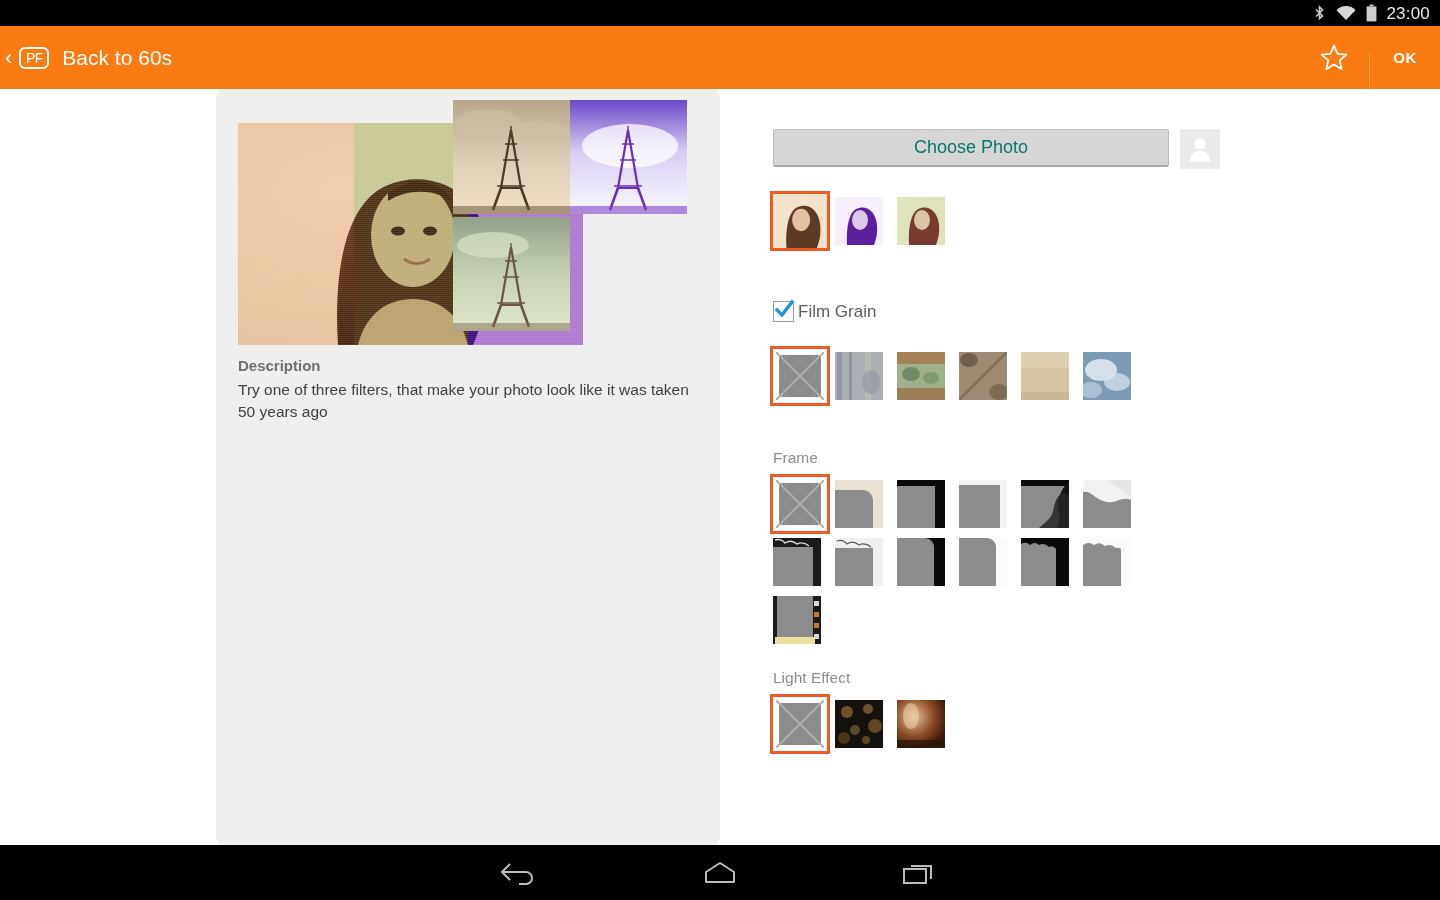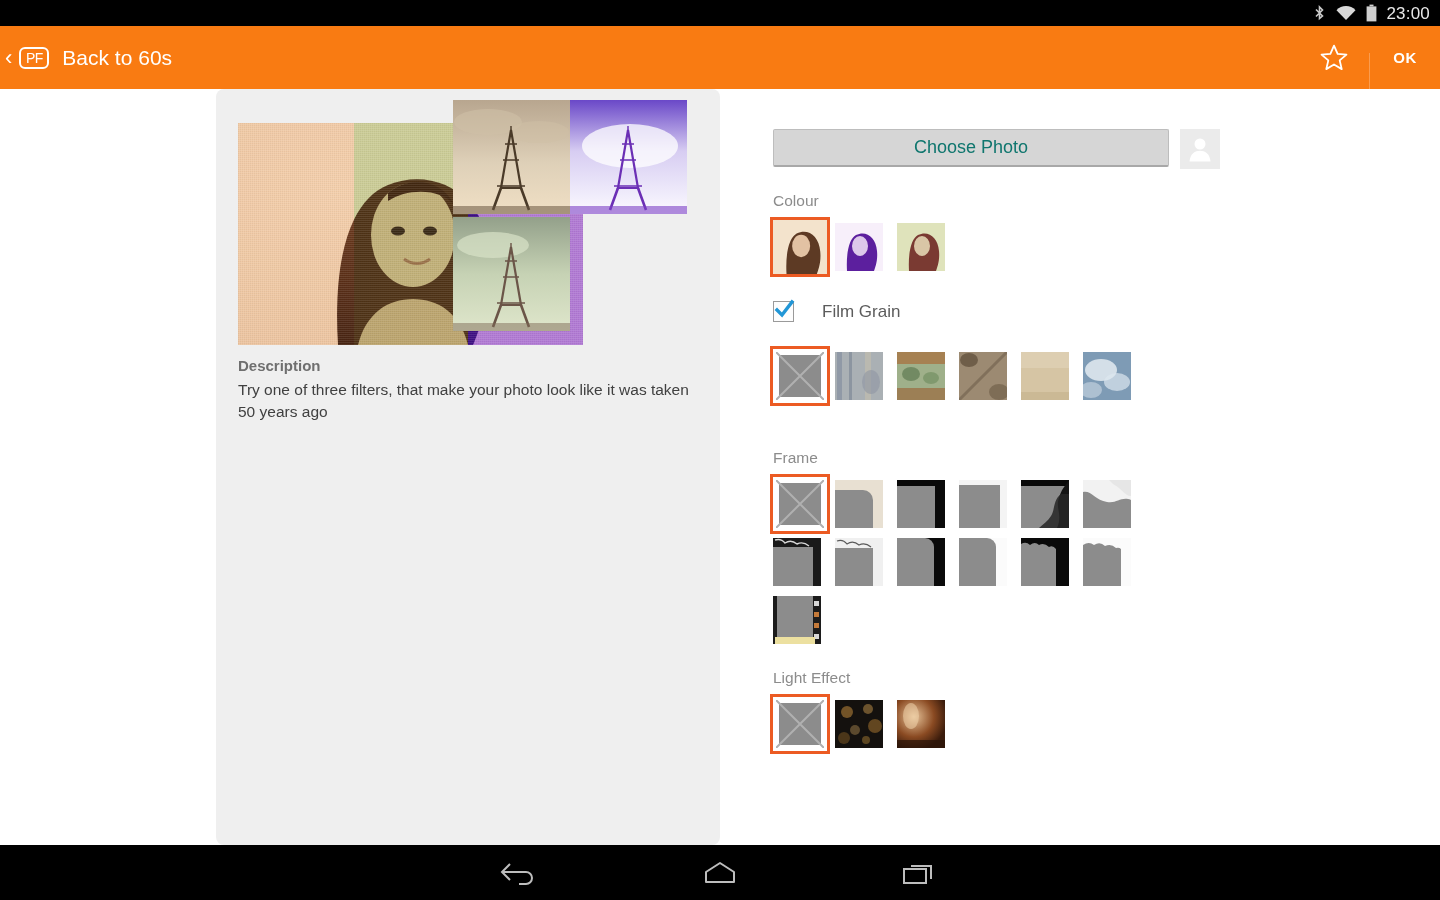--- a/index.html
+++ b/index.html
@@ -163,21 +163,21 @@
   }
   .tile-none {
     background: #8c8c8c;
     display: block;
   }
   .tile.sel.tile-none { border: 3px solid #ffffff; }
   .x-cross { position: absolute; inset: 0; }
 
   
   .check-row {
-    position: absolute; left: 53px; display: flex; align-items: center; gap: 28px;
+    position: absolute; left: 53px; display: flex; align-items: center; gap: 4px;
   }
   .checkbox {
     width: 21px; height: 21px; background: #fdfdfd;
     border: 1px solid #9a9a9a; position: relative;
   }
   .check-label { color: #5c5c5c; font-size: 17px; }
 
   
   .navbar {
     position: absolute; left: 0; top: 845px;
@@ -343,21 +343,20 @@
         <div class="choose-btn">Choose Photo</div>
         <div class="avatar-box">
           <svg width="30" height="30" viewBox="0 0 24 24">
             <circle cx="12" cy="8" r="4.4" fill="#ffffff"></circle>
             <path d="M3.6 22 C4.2 15.6 8 13.4 12 13.4 C16 13.4 19.8 15.6 20.4 22 Z" fill="#ffffff"></path>
           </svg>
         </div>
       </div>
 
       <div class="section" style="top:103px;">
-        <div class="section-label">Colour</div>
         <div class="thumb-row">
           <div class="tile-wrap">
             <div class="tile sel">
               <svg width="100%" height="100%" viewBox="0 0 48 48" preserveAspectRatio="none">
                 <rect width="48" height="48" fill="#f3e3cc"></rect>
                 <path d="M12 48 C11 30 14 16 21 12 C31 7 41 14 42 28 C43 38 40 45 39 48 Z" fill="#5d3a24"></path>
                 <ellipse cx="25" cy="23" rx="8" ry="10" fill="#e2c2a3"></ellipse>
               </svg>
             </div>
           </div>

